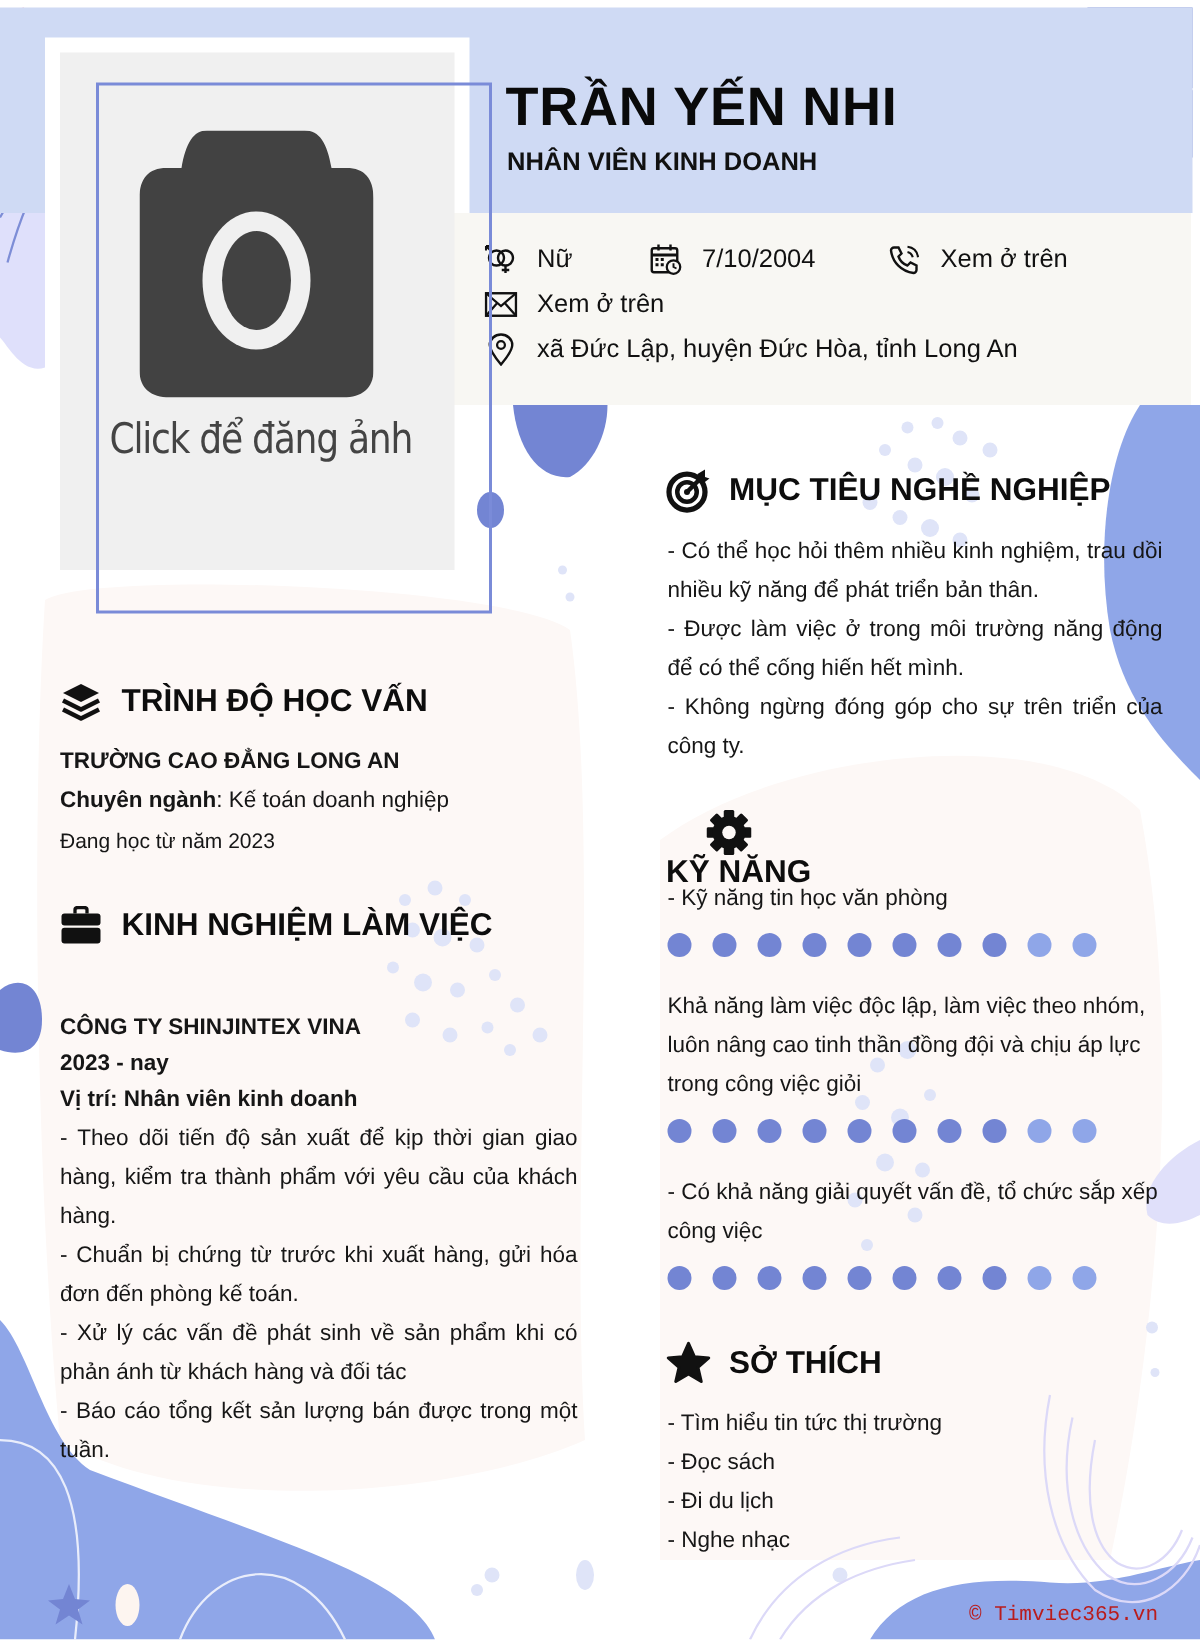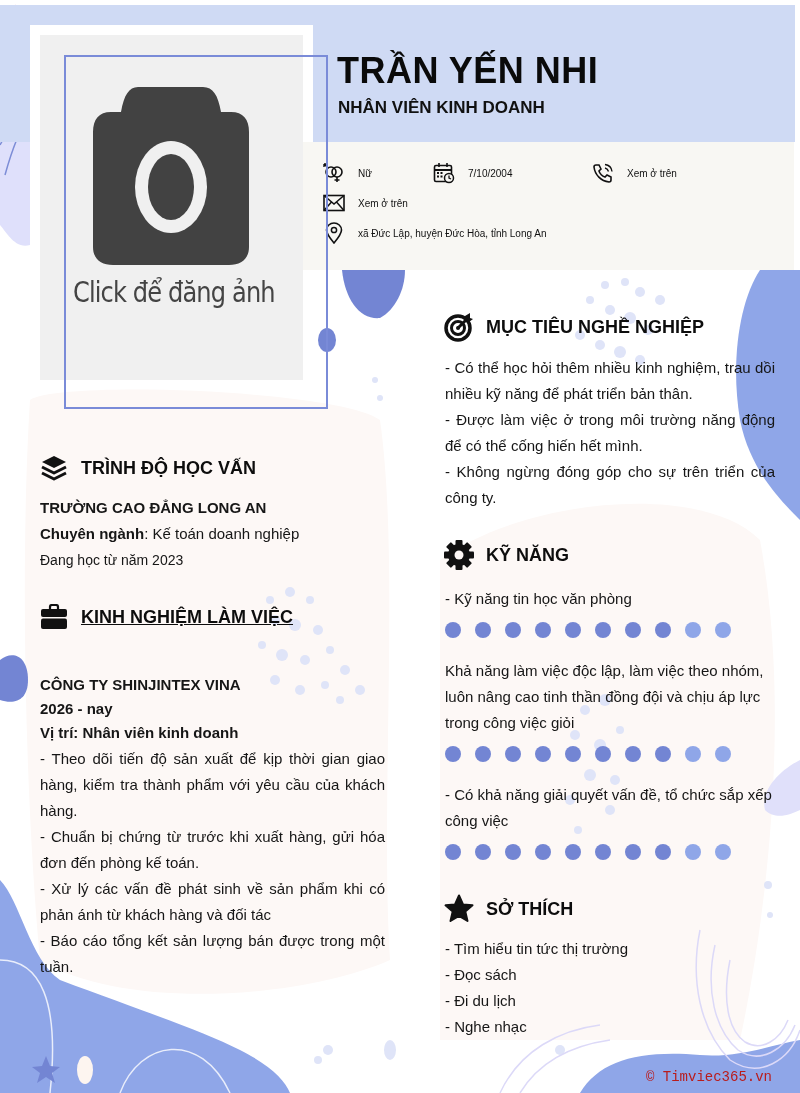--- a/index.html
+++ b/index.html
@@ -3,27 +3,27 @@
 <meta charset="utf-8">
 <style>
   * { box-sizing: border-box; margin: 0; padding: 0; }
   body { width: 800px; height: 1093px; position: relative; overflow: hidden; background: #ffffff; font-family: "Liberation Sans", sans-serif; color: #111; }
   .bg { position: absolute; inset: 0; z-index: 0; }
   .abs { position: absolute; }
   .header-band { position: absolute; left: 0; top: 5px; width: 795px; height: 137px; background: #cfdaf4; }
   .name { position: absolute; left: 337px; top: 50px; font-size: 36px; font-weight: bold; letter-spacing: 0.5px; color: #0a0a0a; z-index: 2; }
   .job { position: absolute; left: 338px; top: 98px; font-size: 17px; font-weight: bold; color: #111; z-index: 2; }
   .contact-box { position: absolute; left: 294px; top: 142px; width: 500px; height: 128px; background: #f8f7f3; z-index: 2; }
-  .contact-item { position: absolute; display: flex; align-items: center; font-size: 10px; color: #111; }
+  .contact-item { position: absolute; display: flex; align-items: center; font-size: 17px; color: #111; }
   .contact-item .ic { width: 24px; height: 22px; margin-right: 12px; display: inline-flex; align-items: center; justify-content: center; }
   .photo-outer { position: absolute; left: 30px; top: 25px; width: 283px; height: 363px; background: #ffffff; z-index: 2; }
   .photo-inner { position: absolute; left: 40px; top: 35px; width: 263px; height: 345px; background: #f0f0f0; z-index: 3; }
   .photo-frame { position: absolute; left: 64px; top: 55px; width: 264px; height: 354px; border: 2px solid #7a8bd8; z-index: 4; pointer-events: none; }
   .photo-label { position: absolute; left: 73px; top: 276px; font-size: 28px; color: #444; font-family: "DejaVu Sans", sans-serif; letter-spacing: -1px; z-index: 5; transform: scaleX(0.86); transform-origin: left; }
-  .section-title { position: absolute; display: flex; align-items: center; font-size: 18px; font-weight: bold; color: #0d0d0d; z-index: 2; }
+  .section-title { position: absolute; display: flex; align-items: center; font-size: 21px; font-weight: bold; color: #0d0d0d; z-index: 2; }
   .section-title .sic { width: 30px; height: 30px; margin-right: 12px; display: inline-flex; align-items: center; justify-content: center; }
   .txt { position: absolute; font-size: 15px; line-height: 26px; color: #161616; z-index: 2; }
   .justify { text-align: justify; }
   .bold { font-weight: bold; }
   .dots { position: absolute; display: flex; gap: 14px; z-index: 2; }
   .dot { width: 16px; height: 16px; border-radius: 50%; background: #7385d3; }
   .dot.light { background: #8fa6e8; }
   .footer { position: absolute; right: 28px; bottom: 8px; font-family: "Liberation Mono", monospace; font-size: 14px; color: #b91c1c; z-index: 3; }
 </style>
 </head>
@@ -213,21 +213,21 @@
       </svg>
   </span>
   <span>MỤC TIÊU NGHỀ NGHIỆP</span>
 </div>
 <div class="txt justify" style="left:445px;top:355px;width:330px;">
   <div>- Có thể học hỏi thêm nhiều kinh nghiệm, trau dồi nhiều kỹ năng để phát triển bản thân.</div>
   <div>- Được làm việc ở trong môi trường năng động để có thể cống hiến hết mình.</div>
   <div>- Không ngừng đóng góp cho sự trên triển của công ty.</div>
 </div>
 
-<div class="section-title" style="left:444px;top:540px;">
+<div class="section-title" style="left:444px;top:540px;flex-direction:column;">
   <span class="sic">
     <svg width="30" height="30" viewBox="0 0 30 30">
         <g fill="#111" transform="translate(15 15)">
           <rect x="-3.5" y="-15" width="7" height="30" rx="1"></rect>
           <rect x="-3.5" y="-15" width="7" height="30" rx="1" transform="rotate(45)"></rect>
           <rect x="-3.5" y="-15" width="7" height="30" rx="1" transform="rotate(90)"></rect>
           <rect x="-3.5" y="-15" width="7" height="30" rx="1" transform="rotate(135)"></rect>
           <circle r="11"></circle>
         </g>
         <circle cx="15" cy="15" r="4.5" fill="#fdf8f6"></circle>
@@ -297,32 +297,32 @@
         <path d="M2 13 L14 19 L26 13" stroke="#111" stroke-width="3" fill="none" stroke-linejoin="round"></path>
         <path d="M2 19 L14 25 L26 19" stroke="#111" stroke-width="3" fill="none" stroke-linejoin="round"></path>
       </svg>
   </span>
   <span>TRÌNH ĐỘ HỌC VẤN</span>
 </div>
 <div class="txt bold" style="left:40px;top:495px;">TRƯỜNG CAO ĐẲNG LONG AN</div>
 <div class="txt" style="left:40px;top:521px;"><span class="bold">Chuyên ngành</span><span>: Kế toán doanh nghiệp</span></div>
 <div class="txt" style="left:40px;top:547px;font-size:14px;">Đang học từ năm 2023</div>
 
-<div class="section-title" style="left:39px;top:602px;text-decoration:underline;">
+<div class="section-title" style="left:39px;top:602px;">
   <span class="sic">
     <svg width="28" height="26" viewBox="0 0 28 26">
         <path d="M10 5 L10 2.5 C10 1.5, 11 1, 12 1 L16 1 C17 1, 18 1.5, 18 2.5 L18 5" stroke="#111" stroke-width="2.2" fill="none"></path>
         <rect x="1" y="5" width="26" height="8" rx="2" fill="#111"></rect>
         <rect x="1" y="14.5" width="26" height="10.5" rx="2" fill="#111"></rect>
       </svg>
   </span>
   <span>KINH NGHIỆM LÀM VIỆC</span>
 </div>
 <div class="txt bold" style="left:40px;top:672px;">CÔNG TY SHINJINTEX VINA</div>
-<div class="txt bold" style="left:40px;top:696px;">2026 - nay</div>
+<div class="txt bold" style="left:40px;top:696px;">2023 - nay</div>
 <div class="txt bold" style="left:40px;top:720px;">Vị trí: Nhân viên kinh doanh</div>
 <div class="txt justify" style="left:40px;top:746px;width:345px;">
   <div>- Theo dõi tiến độ sản xuất để kịp thời gian giao hàng, kiểm tra thành phẩm với yêu cầu của khách hàng.</div>
   <div>- Chuẩn bị chứng từ trước khi xuất hàng, gửi hóa đơn đến phòng kế toán.</div>
   <div>- Xử lý các vấn đề phát sinh về sản phẩm khi có phản ánh từ khách hàng và đối tác</div>
   <div>- Báo cáo tổng kết sản lượng bán được trong một tuần.</div>
 </div>
 
 <div class="footer">© Timviec365.vn</div>
 

